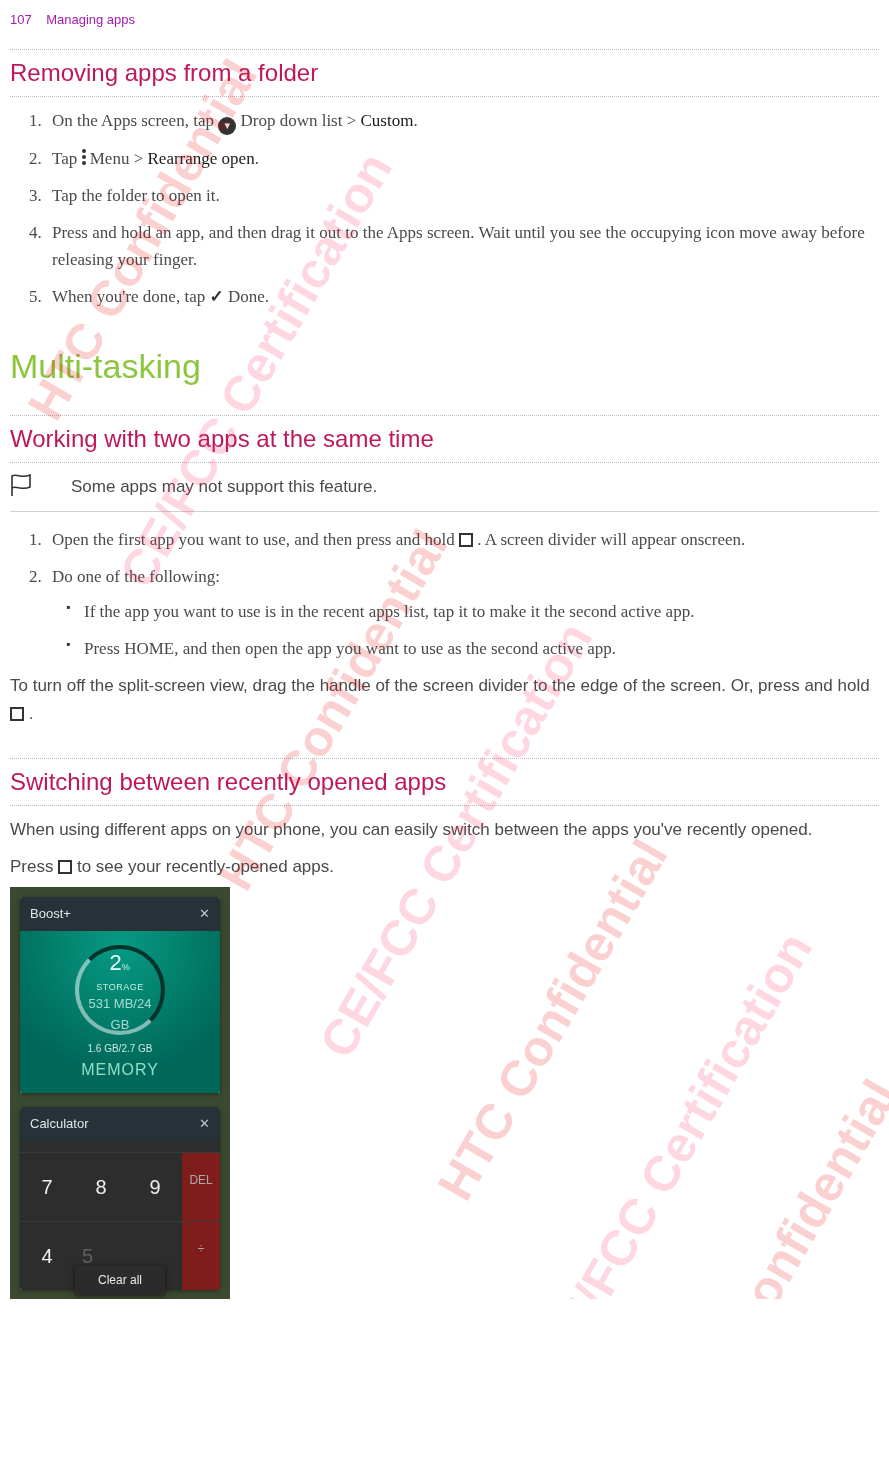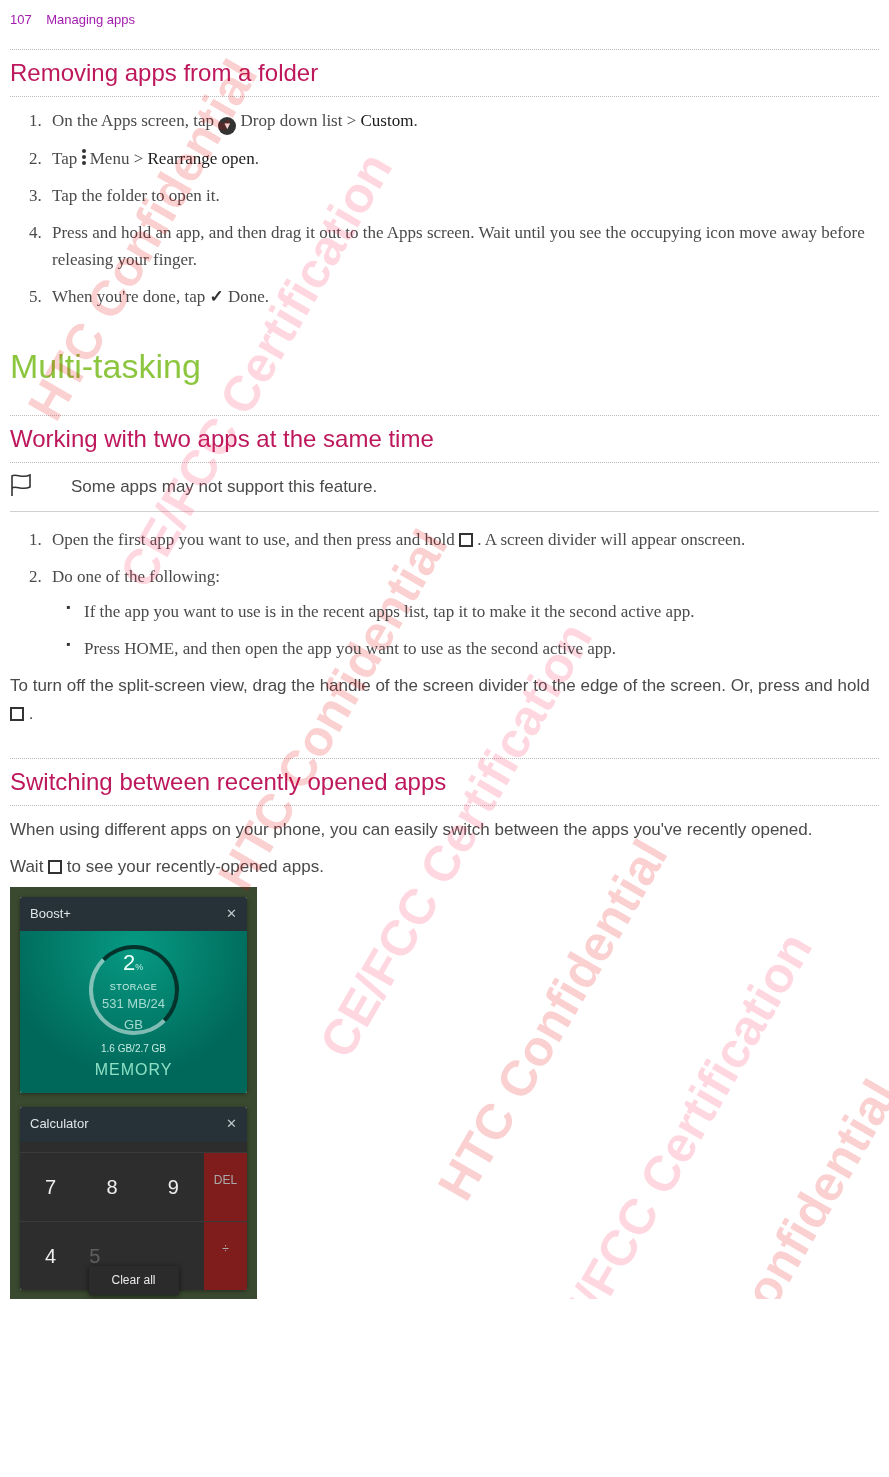--- a/index.html
+++ b/index.html
@@ -108,21 +108,21 @@
   .icon-check { font-weight: 700; color: #333; }
   .icon-recent {
     display: inline-block;
     width: 14px; height: 14px;
     border: 2px solid #333;
     vertical-align: -2px;
   }
 
   
   .recent-shot {
-    width: 247px;
+    width: 220px;
     margin-top: 6px;
     background: #3a4a30;
     font-family: sans-serif;
     color: #fff;
   }
   .recent-shot .cards {
     padding: 10px 10px 4px 10px;
   }
   .card {
     background: #f5f5f2;
@@ -294,21 +294,21 @@
   <span>.</span>
 </p>
 
 <br>
 <hr class="dotted">
 <h2 class="h2-red">Switching between recently opened apps</h2>
 <hr class="dotted">
 
 <p class="body-p">When using different apps on your phone, you can easily switch between the apps you've recently opened.</p>
 <p class="body-p">
-  <span>Wait </span>
+  <span>Press </span>
   <span class="icon-recent"></span>
   <span> to see your recently-opened apps.</span>
 </p>
 
 
 <div class="recent-shot">
   <div class="cards">
     <div class="card">
       <div class="card-bar">
         <span>Boost+</span>

